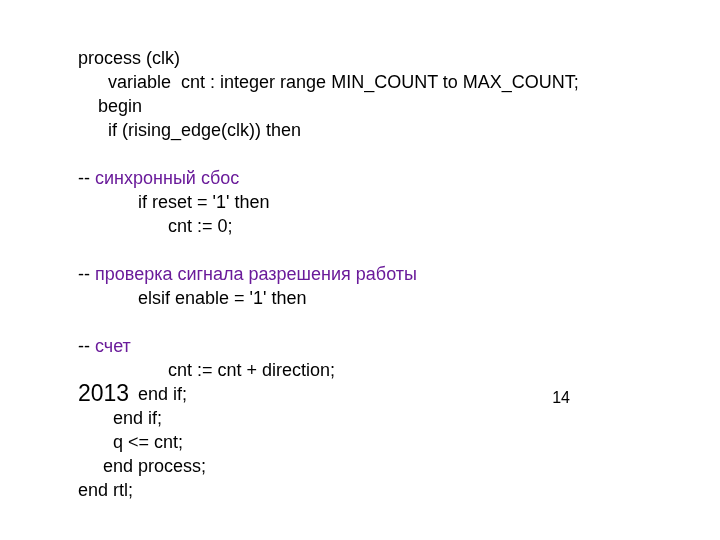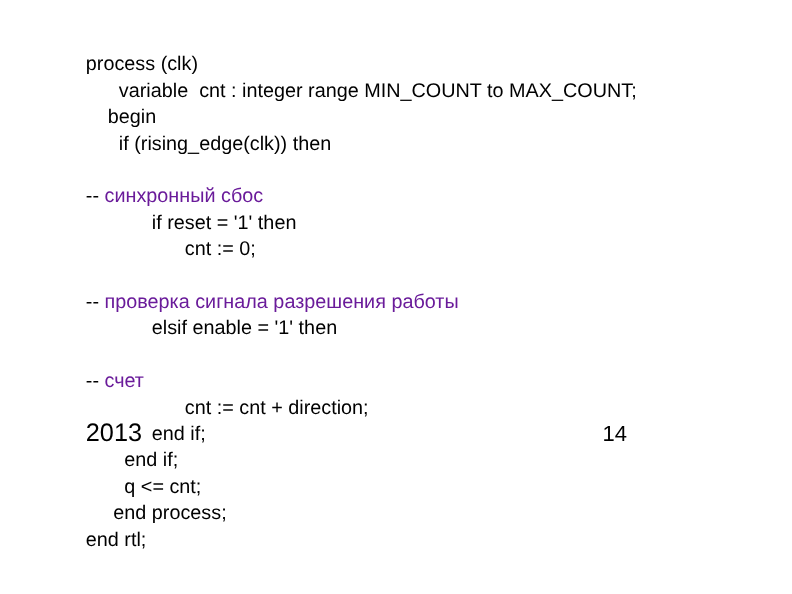--- a/index.html
+++ b/index.html
@@ -34,21 +34,21 @@
   .footer-left {
     position: absolute;
     bottom: 18px;
     left: 78px;
     font-size: 23px;
   }
   .footer-right {
     position: absolute;
     bottom: 18px;
     right: 150px;
-    font-size: 20px;
+    font-size: 16px;
   }
 </style>
 </head>
 <body>
 
 <div class="slide">
   <div class="code">
 <span>process (clk)</span>
 <span>      variable  cnt : integer range MIN_COUNT to MAX_COUNT;</span>
 <span>    begin</span>

